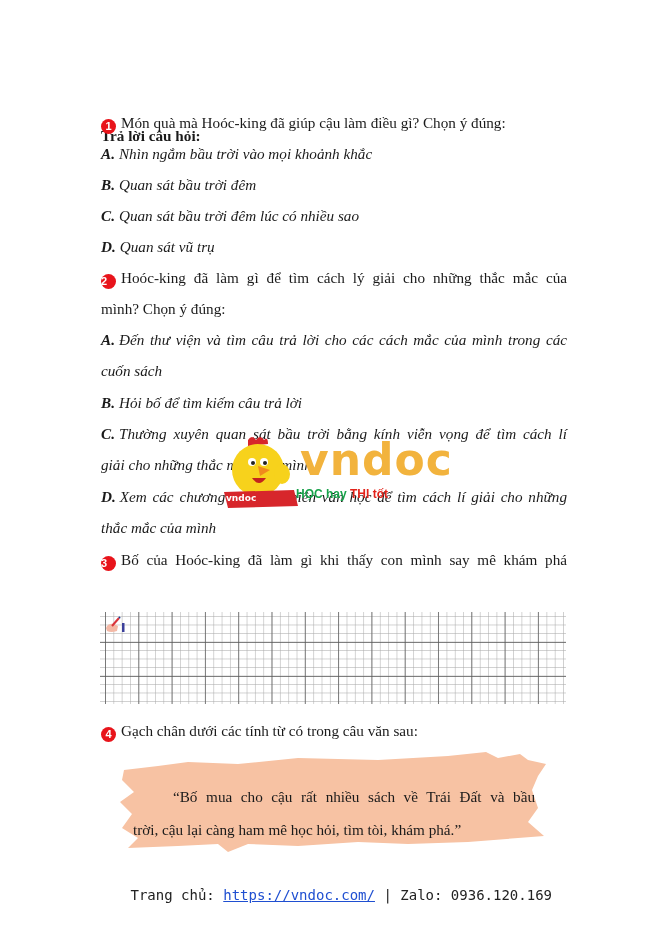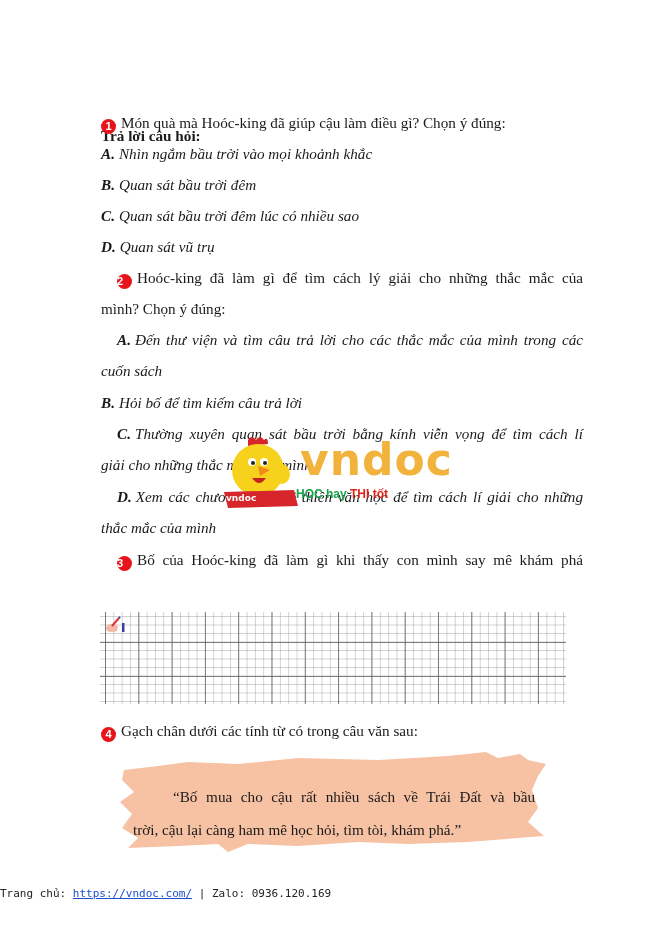--- a/index.html
+++ b/index.html
@@ -7,21 +7,21 @@
     width: 666px; height: 942px; position: relative; overflow: hidden;
     font-family: "DejaVu Serif", "Liberation Serif", serif;
     color: #1a1a1a;
   }
   .page { position: absolute; left: 0; top: 0; width: 666px; height: 942px; }
   .line {
     position: absolute; left: 101px; width: 466px;
     font-size: 15.2px; line-height: 20px; white-space: nowrap;
     font-family: "Liberation Serif", "DejaVu Serif", serif;
   }
-  .line.just { text-align: justify; text-align-last: justify; margin-left: 16px; }
+  .line.just { text-align: justify; text-align-last: justify; }
   .heading { font-weight: bold; margin-top: 44px; }
   .opt { font-style: italic; }
   .opt .letter { font-weight: bold; font-style: italic; margin-right: 4px; }
   .num {
     display: inline-block; width: 15px; height: 15px; border-radius: 50%;
     background: #e8141b; color: #fff; font-size: 11px; line-height: 15px;
     text-align: center; font-weight: bold; vertical-align: -2px; margin-right: 5px;
     font-family: "Liberation Sans", "DejaVu Sans", sans-serif;
   }
   
@@ -54,22 +54,22 @@
   }
   .wm-slogan {
     position: absolute; left: 296px; top: 484px;
     font-family: Liberation Sans, sans-serif; font-weight: bold;
     font-size: 12px; line-height: 20px; white-space: nowrap;
   }
   .wm-slogan .hoc { color: #17a24a; }
   .wm-slogan .thi { color: #e2231a; }
   
   .footer {
-    position: absolute; left: 0; width: 552px; top: 887px; text-align: left;
-    font-family: "DejaVu Sans Mono", "Liberation Mono", monospace; font-size: 11px; color: #222;
+    position: absolute; left: 0; width: 552px; top: 887px; text-align: right;
+    font-family: "DejaVu Sans Mono", "Liberation Mono", monospace; font-size: 14px; color: #222;
   }
   .footer a { color: #1f4fd1; text-decoration: underline; }
 </style>
 </head>
 <body>
 
 <div class="page">
 
   <div class="line heading" style="top:82px">Trả lời câu hỏi:</div>
 
@@ -87,21 +87,21 @@
   </div>
   <div class="line opt" style="top:237px">
     <span class="letter">D.</span><span>Quan sát vũ trụ</span>
   </div>
 
   <div class="line just" style="top:268px">
     <span class="num">2</span><span>Hoóc-king đã làm gì để tìm cách lý giải cho những thắc mắc của</span>
   </div>
   <div class="line" style="top:299px">mình? Chọn ý đúng:</div>
   <div class="line opt just" style="top:330px">
-    <span class="letter">A.</span><span>Đến thư viện và tìm câu trả lời cho các thắc mắc của mình trong các</span>
+    <span class="letter">A.</span><span>Đến thư viện và tìm câu trả lời cho các cách mắc của mình trong các</span>
   </div>
   <div class="line opt" style="top:393px">
     <span class="letter">B.</span><span>Hỏi bố để tìm kiếm câu trả lời</span>
   </div>
   <div class="line opt" style="top:361px">cuốn sách</div>
   <div class="line opt just" style="top:424px">
     <span class="letter">C.</span><span>Thường xuyên quan sát bầu trời bằng kính viễn vọng để tìm cách lí</span>
   </div>
   <div class="line opt" style="top:455px">giải cho những thắc mắc của mình</div>
   <div class="line opt just" style="top:487px">

